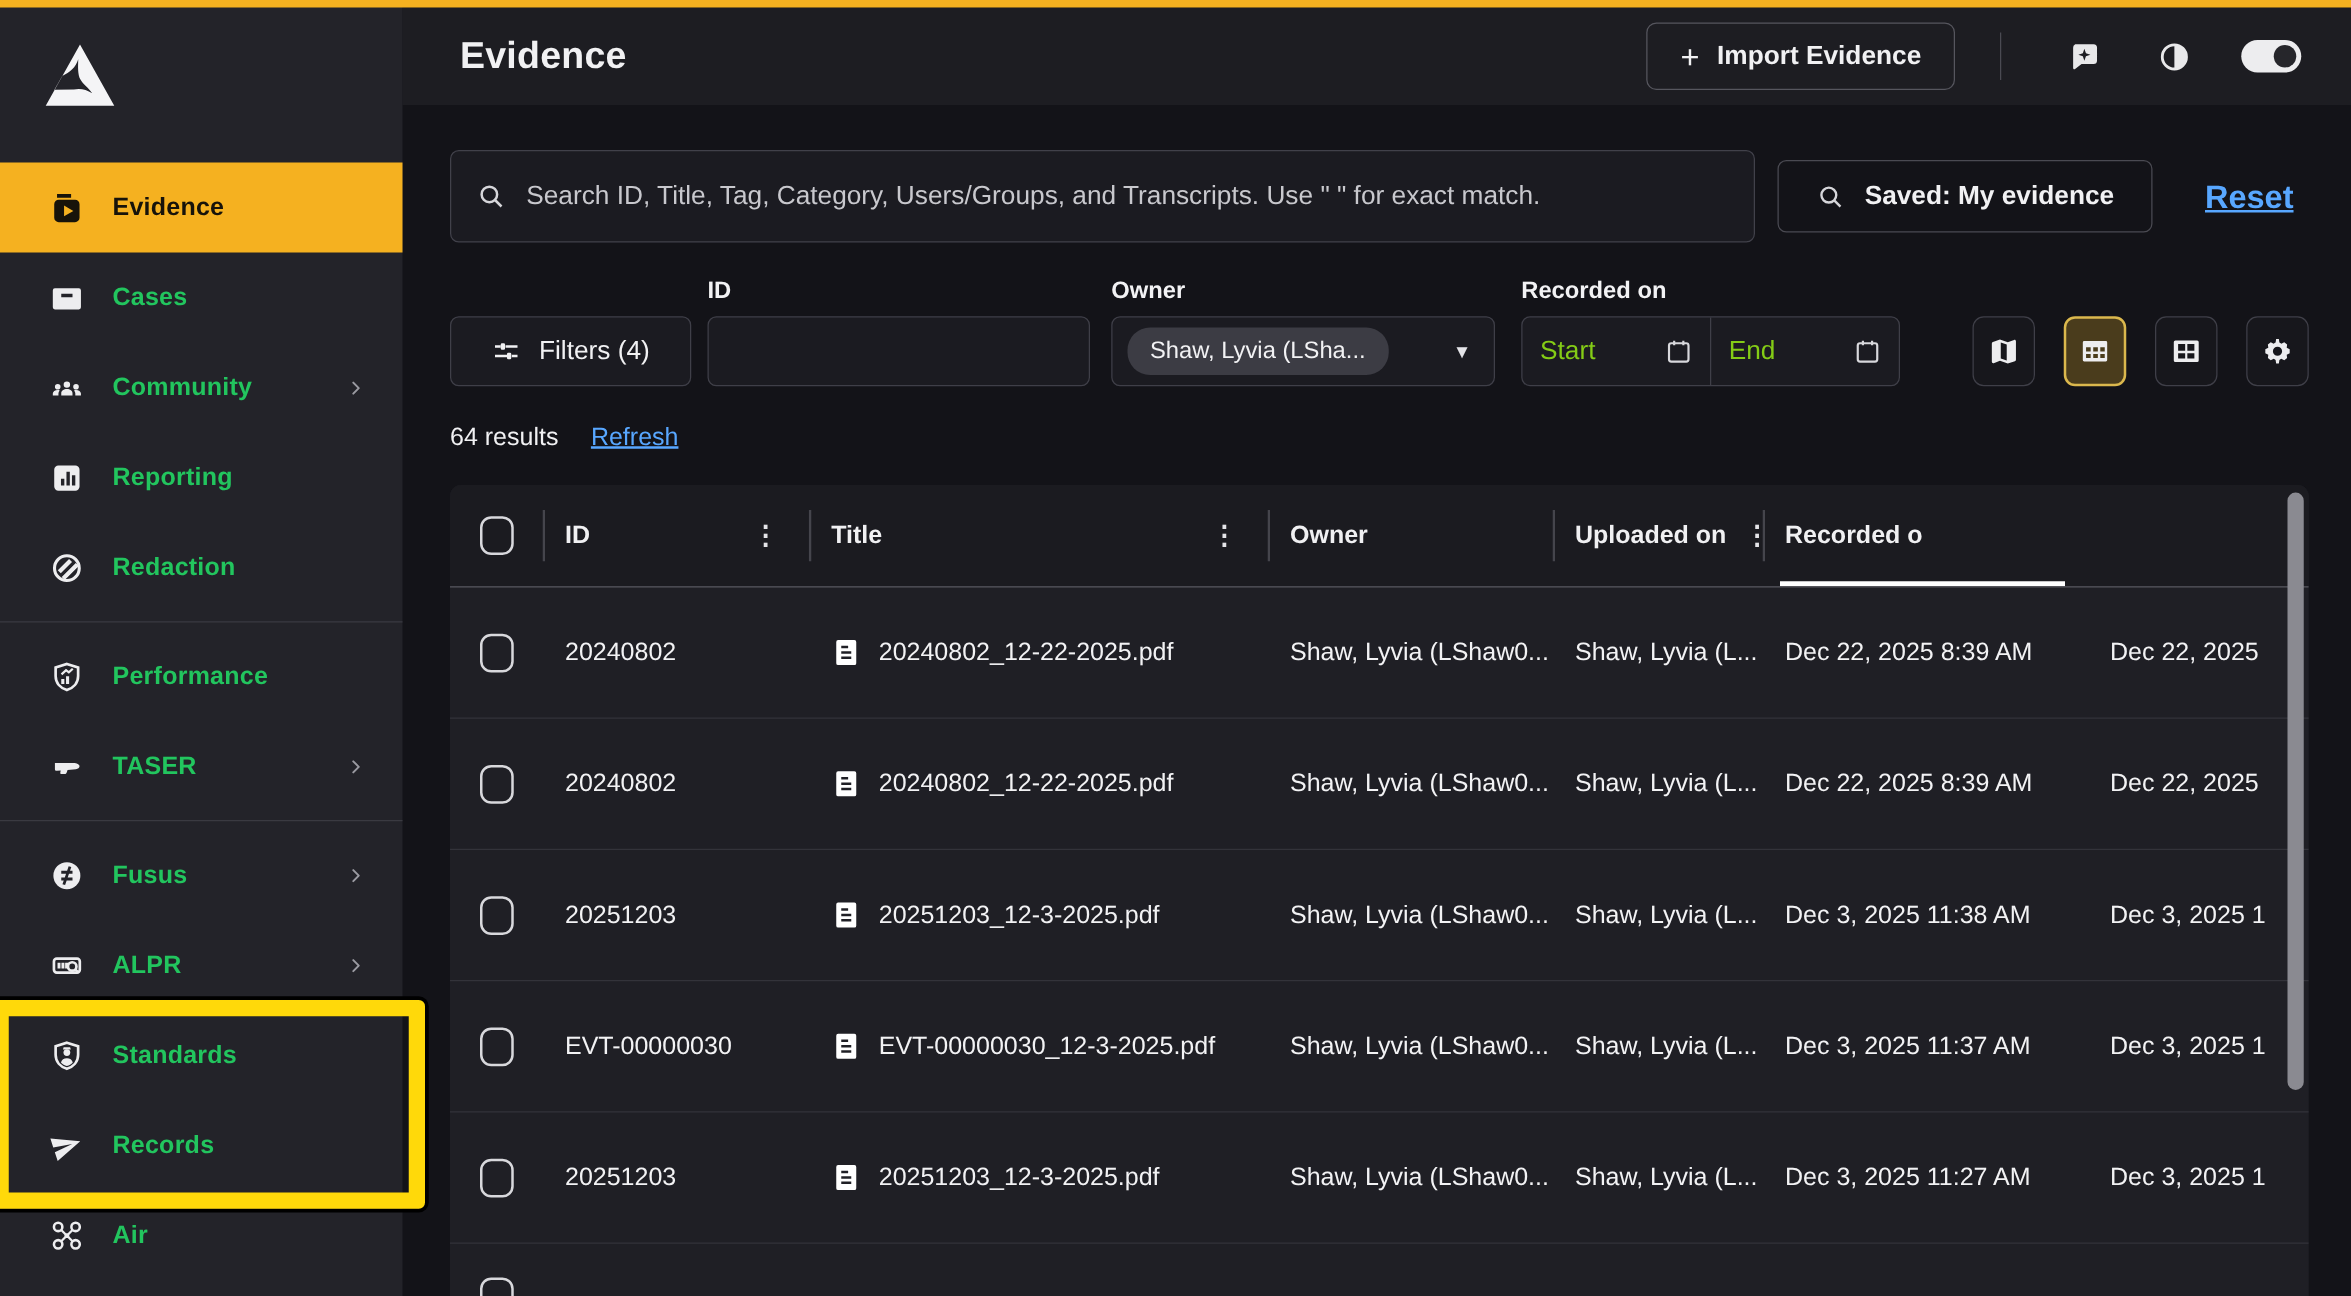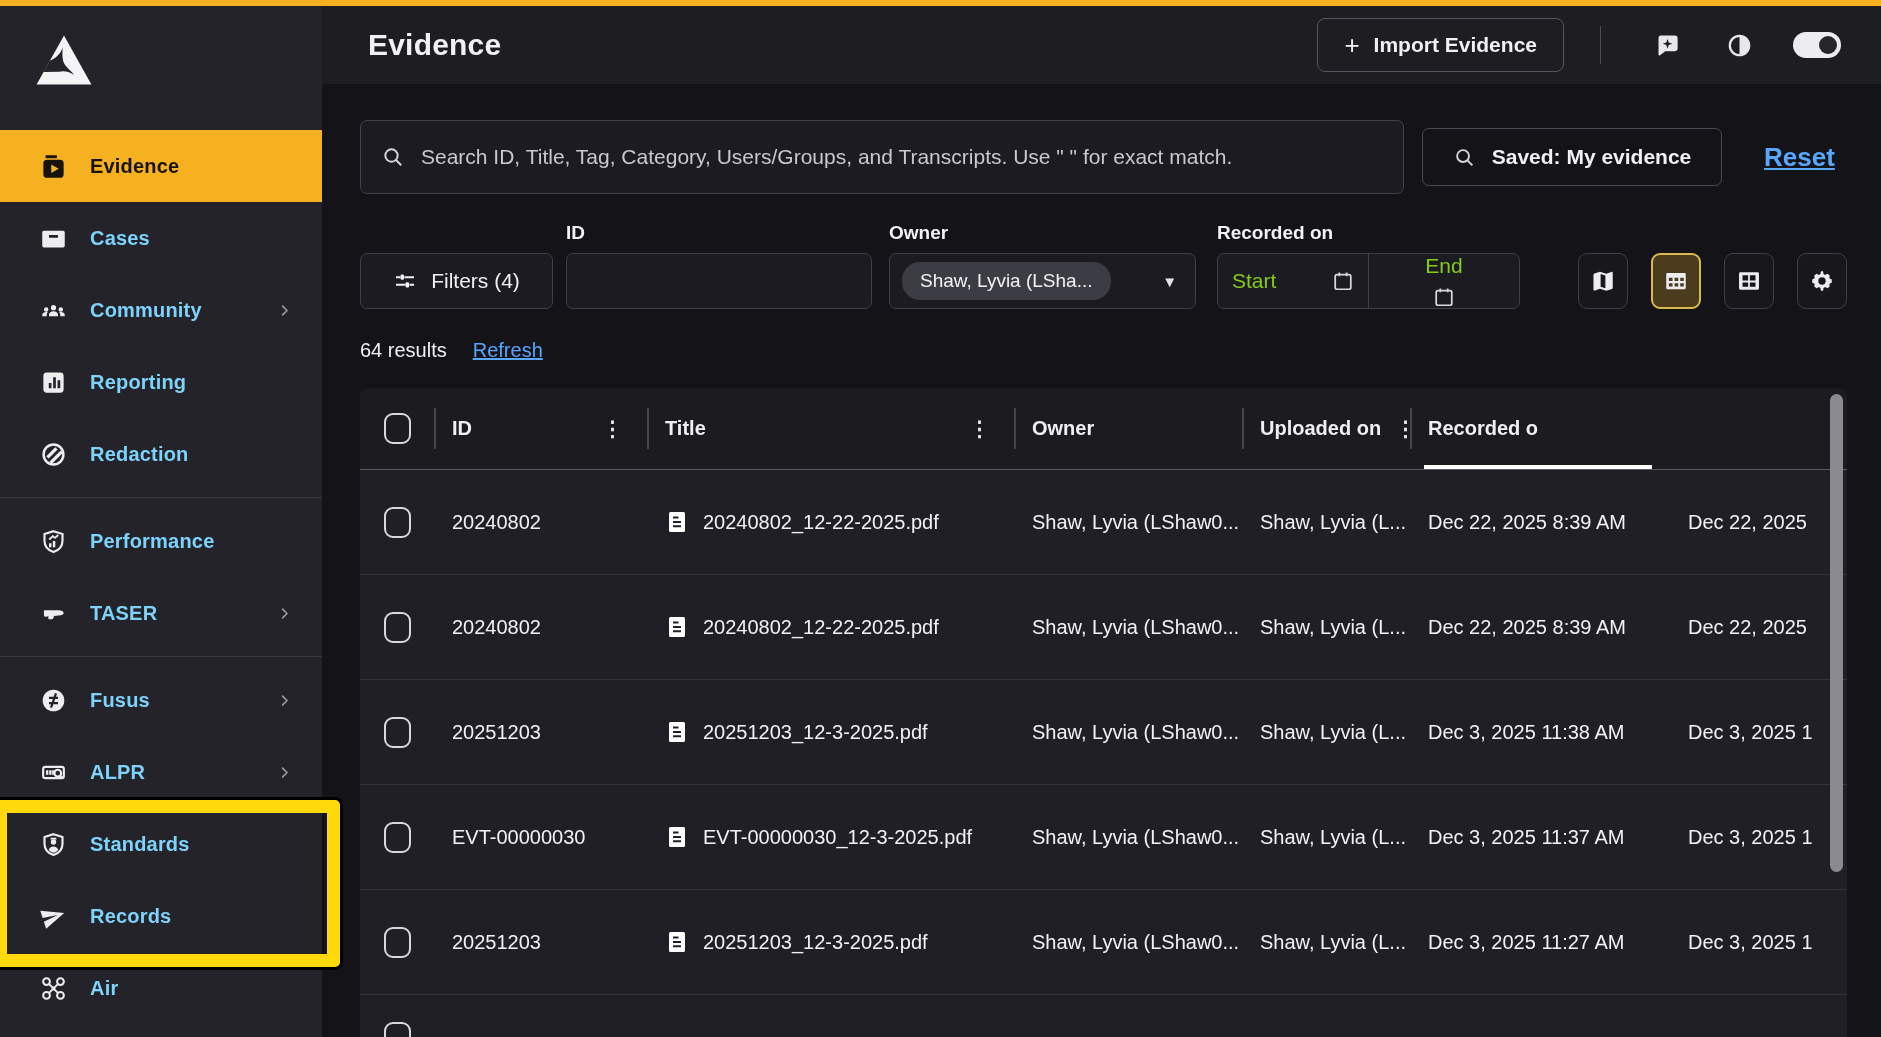--- a/index.html
+++ b/index.html
@@ -15,21 +15,21 @@
   
   .top-accent{position:absolute;top:0;left:0;width:1881px;height:6px;background:var(--yellow);z-index:60;}
 
   
   .sidebar{width:322px;min-width:322px;height:1037px;background:var(--side);padding-top:6px;position:relative;z-index:5;}
   .logo-wrap{padding:28px 0 0 36px;height:124px;}
   .logo-wrap svg{width:56px;height:52px;}
   .side-item{height:72px;display:flex;align-items:center;padding:0 30px 0 38px;cursor:pointer;}
   .side-item .side-ico{width:30px;height:30px;margin-right:22px;color:#EDEDEF;flex:none;display:flex;align-items:center;justify-content:center;}
   .side-item .side-ico svg{width:27px;height:27px;}
-  .side-label{font-size:20px;font-weight:700;letter-spacing:.2px;color:#7dd3fc;flex:1;}
+  .side-label{font-size:20px;font-weight:700;letter-spacing:.2px;color:#22c55e;flex:1;}
   .side-chevron{flex:none;}
   .side-item.active{background:var(--yellow);}
   .side-item.active .side-label{color:#17130A;}
   .side-item.active .side-ico{color:#17130A;}
   .side-divider{height:1px;background:#3A3A41;margin:7px 0;}
 
   
   .annotation-box{position:absolute;left:-6px;top:800px;width:346px;height:167px;border:13px solid var(--anno);border-radius:5px;box-shadow:0 0 0 3px #000;z-index:40;pointer-events:none;}
 
   
@@ -65,21 +65,21 @@
   .filters-btn svg{width:24px;height:24px;}
   .id-group{margin-left:13px;}
   .id-input{width:306px;height:56px;background:#1B1B21;border:1px solid var(--border);border-radius:7px;color:var(--text);font-size:20px;padding:0 16px;font-family:inherit;outline:none;}
   .owner-group{margin-left:17px;}
   .owner-select{width:307px;height:56px;background:#1B1B21;border:1px solid var(--border);border-radius:7px;display:flex;align-items:center;padding:0 18px 0 12px;cursor:pointer;}
   .owner-chip{background:#3C3C44;border-radius:18px;height:38px;display:flex;align-items:center;padding:0 18px;font-size:19px;color:#F2F2F4;white-space:nowrap;}
   .owner-caret{margin-left:auto;color:#E4E4E8;font-size:15px;}
   .date-group{margin-left:21px;}
   .date-range{width:303px;height:56px;background:#1B1B21;border:1px solid var(--border);border-radius:7px;display:flex;}
   .date-half{flex:1;display:flex;align-items:center;padding:0 14px;cursor:text;}
-  .date-half + .date-half{border-left:1px solid var(--border);flex-direction:column;}
+  .date-half + .date-half{border-left:1px solid var(--border);}
   .date-half .ph{font-size:21px;color:#84cc16;flex:1;}
   .date-half svg{width:22px;height:22px;color:#D8D8DC;}
   .view-group{margin-left:auto;display:flex;gap:23px;}
   .view-btn{width:50px;height:56px;background:#17171C;border:1px solid var(--border);border-radius:9px;display:flex;align-items:center;justify-content:center;color:#EDEDEF;cursor:pointer;}
   .view-btn svg{width:26px;height:26px;}
   .view-btn.active{background:#4A3C1C;border:2px solid #DBB84D;}
 
   
   .results-row{margin-top:30px;display:flex;align-items:center;gap:26px;}
   .results-count{font-size:20px;}

